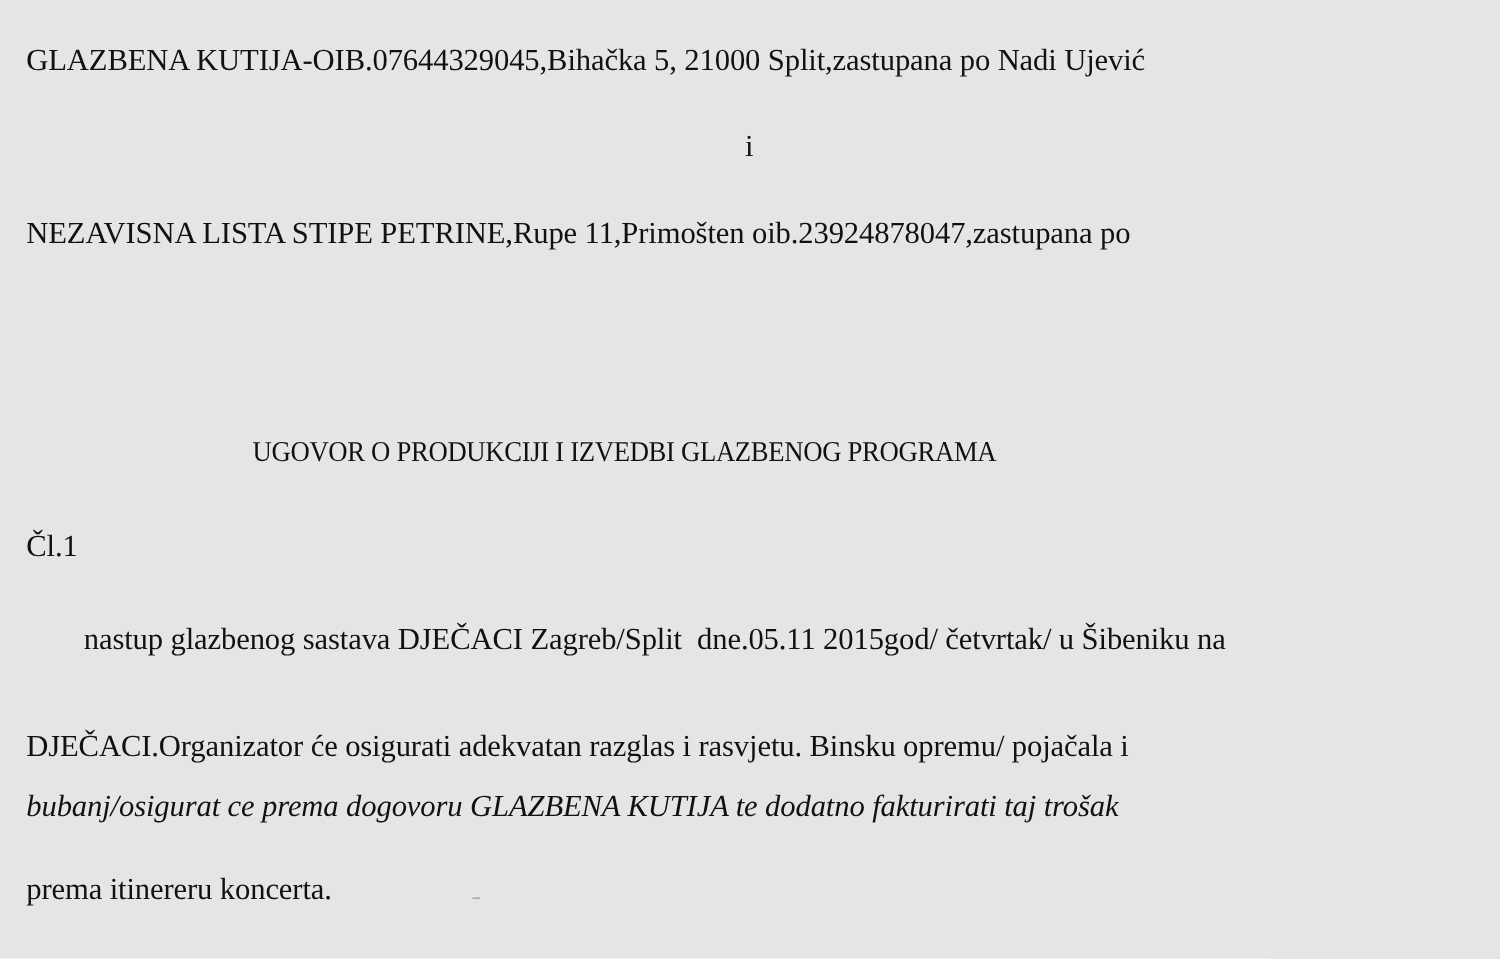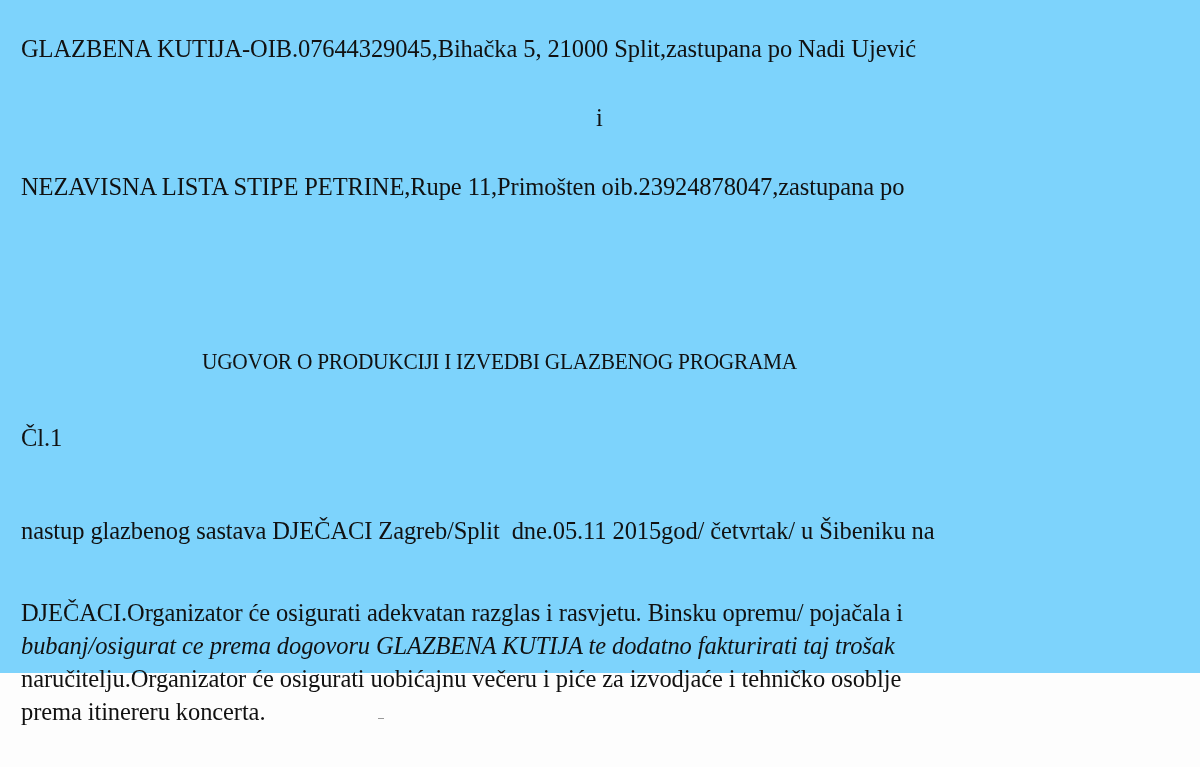--- a/index.html
+++ b/index.html
@@ -6,22 +6,22 @@
       margin: 0;
       padding: 0;
       width: 1200px;
       height: 767px;
       background: #fdfdfd;
       overflow: hidden;
     }
     .page {
       position: relative;
       width: 1200px;
-      height: 673px;
-      background: #7dd3fc;
+      height: 767px;
+      background: #e5e5e5;
       color: #111;
       font-family: "Liberation Serif", "DejaVu Serif", serif;
       font-size: 24.5px;
       line-height: 33px;
     }
     .line {
       position: absolute;
       left: 21px;
       white-space: pre;
       letter-spacing: -0.1px;
@@ -54,20 +54,19 @@
 
   <div class="line" style="top:32px;">GLAZBENA KUTIJA-OIB.07644329045,Bihačka 5, 21000 Split,zastupana po Nadi Ujević</div>
 
   <div class="center" style="left:596px; top:101px;">i</div>
 
   <div class="line" style="top:170px;">NEZAVISNA LISTA STIPE PETRINE,Rupe 11,Primošten oib.23924878047,zastupana po</div>
 
   <div class="title">UGOVOR O PRODUKCIJI I IZVEDBI GLAZBENOG PROGRAMA</div>
 
   <div class="line" style="top:421px;">Čl.1</div>
-  <div class="line" style="top:514px;">nastup glazbenog sastava DJEČACI Zagreb/Split  dne.05.11 2015god/ četvrtak/ u Šibeniku na</div>
-  <div class="line" style="top:596px;">DJEČACI.Organizator će osigurati adekvatan razglas i rasvjetu. Binsku opremu/ pojačala i</div>
+  <div class="line" style="top:495px;margin-left:46px;">nastup glazbenog sastava DJEČACI Zagreb/Split  dne.05.11 2015god/ četvrtak/ u Šibeniku na</div>
+  <div class="line" style="top:581px;">DJEČACI.Organizator će osigurati adekvatan razglas i rasvjetu. Binsku opremu/ pojačala i</div>
   <div class="line" style="top:629px;font-style:italic;">bubanj/osigurat ce prema dogovoru GLAZBENA KUTIJA te dodatno fakturirati taj trošak</div>
-  <div class="line" style="top:662px;">naručitelju.Organizator će osigurati uobićajnu večeru i piće za izvodjaće i tehničko osoblje</div>
   <div class="line" style="top:695px;">prema itinereru koncerta.</div>
 
   <div class="speck" style="left:378px; top:718px;"></div>
 </div>
 
 </body></html>

